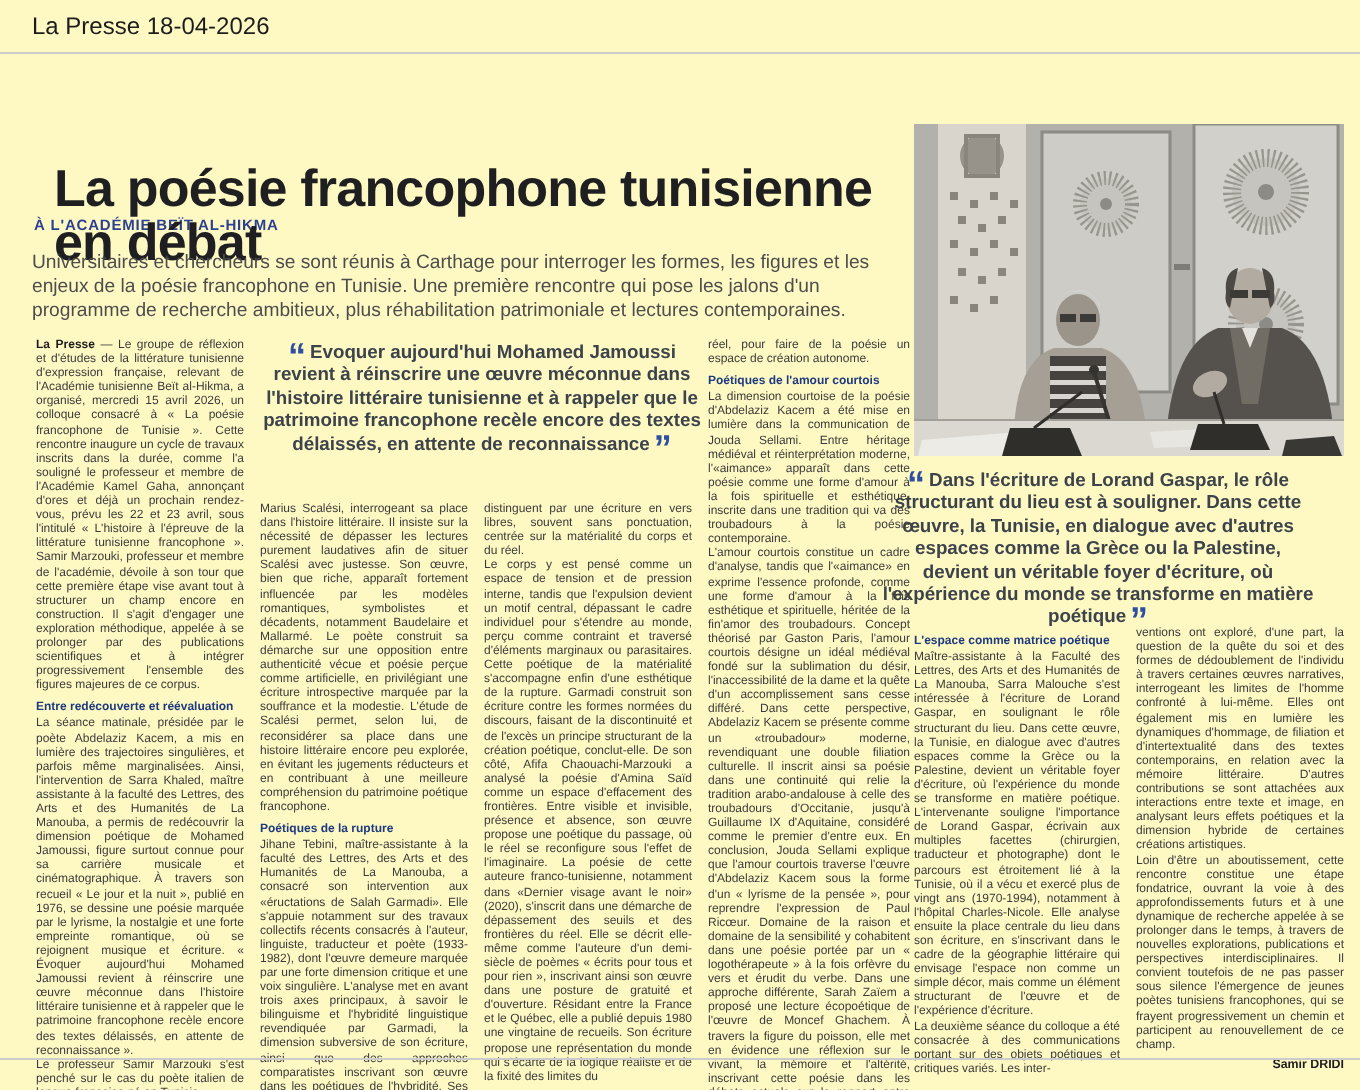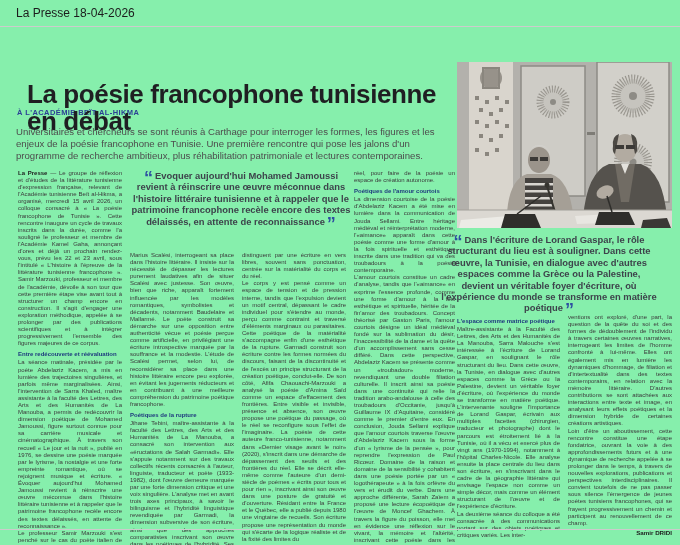--- a/index.html
+++ b/index.html
@@ -1,17 +1,17 @@
 <!DOCTYPE html>
 <html><head>
 <meta charset="utf-8">
 <style>
   html,body{margin:0;padding:0;background:#ffffff;}
   .page{
-    position:relative;width:680px;height:545px;background:#86efac;overflow:hidden;
+    position:relative;width:680px;height:545px;background:#fef9c3;overflow:hidden;
     font-family:"Liberation Sans","DejaVu Sans",sans-serif;color:#3c3c3c;
   }
   .masthead{position:absolute;left:16px;top:6px;font-size:12px;color:#1c1c1c;}
   .rule{position:absolute;left:0;width:680px;height:1px;background:#cccccc;}
   .rule-top{top:26px;}
   .rule-bottom{top:529px;}
   .kicker{
     position:absolute;left:17px;top:60px;font-size:7.5px;font-weight:700;
     color:#2b3f94;letter-spacing:0.4px;text-transform:uppercase;margin-top:48px;
   }

